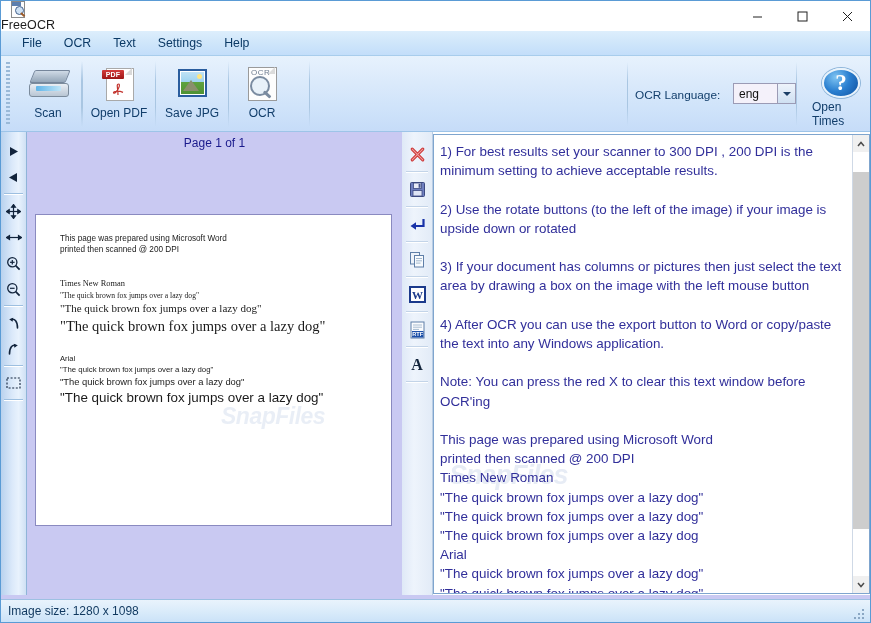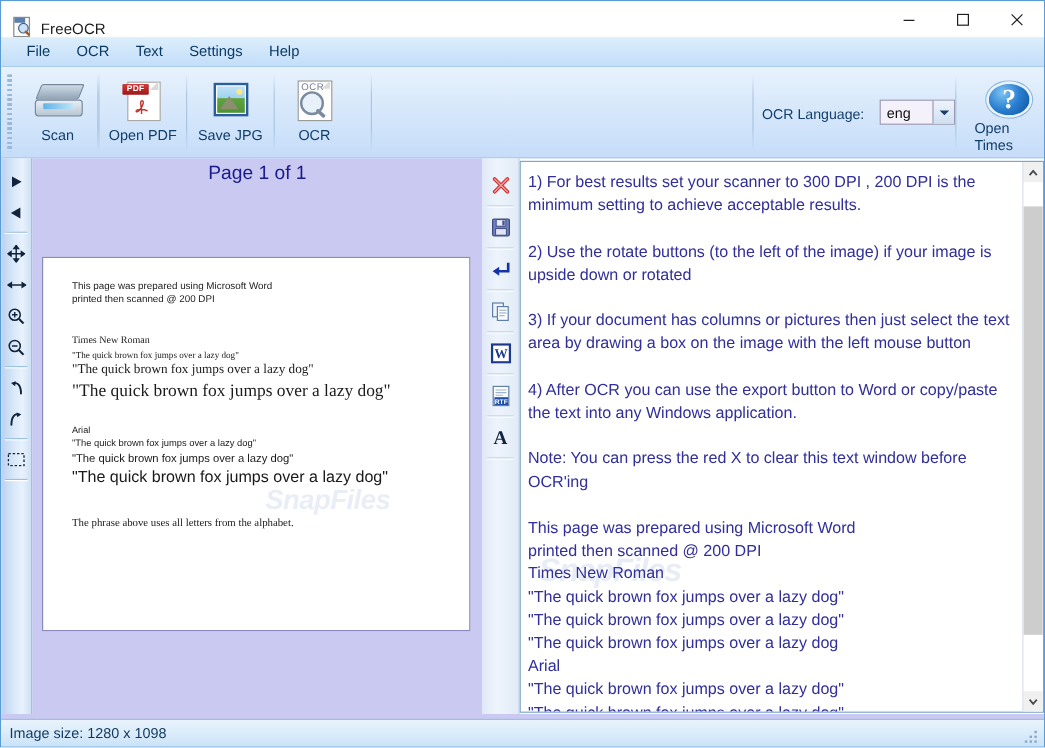--- a/index.html
+++ b/index.html
@@ -14,21 +14,21 @@
     background: #ffffff;
     border: 1px solid #5a9bd5;
     box-sizing: border-box;
     overflow: hidden;
   }
 
   
   .titlebar {
     position: absolute; left: 0; top: 0; width: 869px; height: 30px;
     background: #ffffff;
-    display: flex; align-items: flex-end;
+    display: flex; align-items: flex-start; flex-direction: column;
   }
   .title-icon {
     width: 17px; height: 17px; margin-left: 9px; margin-right: 7px;
     position: relative; flex: none;
   }
   .title-icon .pg {
     position: absolute; left: 1px; top: 0px; width: 12px; height: 15px;
     background: #fdfdfd; border: 1px solid #8a8a8a;
   }
   .title-icon .pgtop {
@@ -265,21 +265,21 @@
   }
 
   
   .imgpanel {
     position: absolute; left: 26px; top: 131px; width: 375px; height: 463px;
     background: #c9c9f2;
     overflow: hidden;
   }
   .page-label {
     position: absolute; left: 0; top: 4px; width: 375px; text-align: center;
-    font-size: 16px; color: #1a1a8c;
+    font-size: 12px; color: #1a1a8c;
   }
   .page-sheet {
     position: absolute; left: 8px; top: 82px; width: 357px; height: 312px;
     background: #ffffff; border: 1px solid #8a8ac0;
     box-sizing: border-box; overflow: hidden;
   }
   .doc-wm {
     position: absolute; left: 185px; top: 188px;
     font-size: 23px; font-weight: bold; font-style: italic;
     color: rgba(120,150,200,0.16); letter-spacing: -0.5px;
@@ -563,21 +563,20 @@
 
         <div style="height:17px;"></div>
 
         <div class="d-sans ln" style="font-size:7.6px;line-height:11px;">Arial</div>
         <div class="d-sans ln" style="font-size:7.8px;line-height:11px;">"The quick brown fox jumps over a lazy dog"</div>
         <div class="d-sans ln" style="font-size:9.4px;line-height:13px;">"The quick brown fox  jumps over a lazy dog"</div>
         <div class="d-sans ln" style="font-size:13.4px;line-height:19px;">"The quick brown fox jumps over a lazy dog"</div>
 
         <div style="height:22px;"></div>
 
-        <div class="d-serif ln" style="font-size:9px;line-height:12px;">The phrase above uses all letters from the alphabet.</div>
       </div>
     </div>
   </div>
 
   <div class="mtoolbar">
     <div style="height:8px;"></div>
     <div class="mbtn">
       <svg width="17" height="17" viewBox="0 0 17 17">
         <g stroke="#cc3333" stroke-width="3.1" stroke-linecap="round">
           <line x1="3.2" y1="3.2" x2="13.8" y2="13.8"></line>

